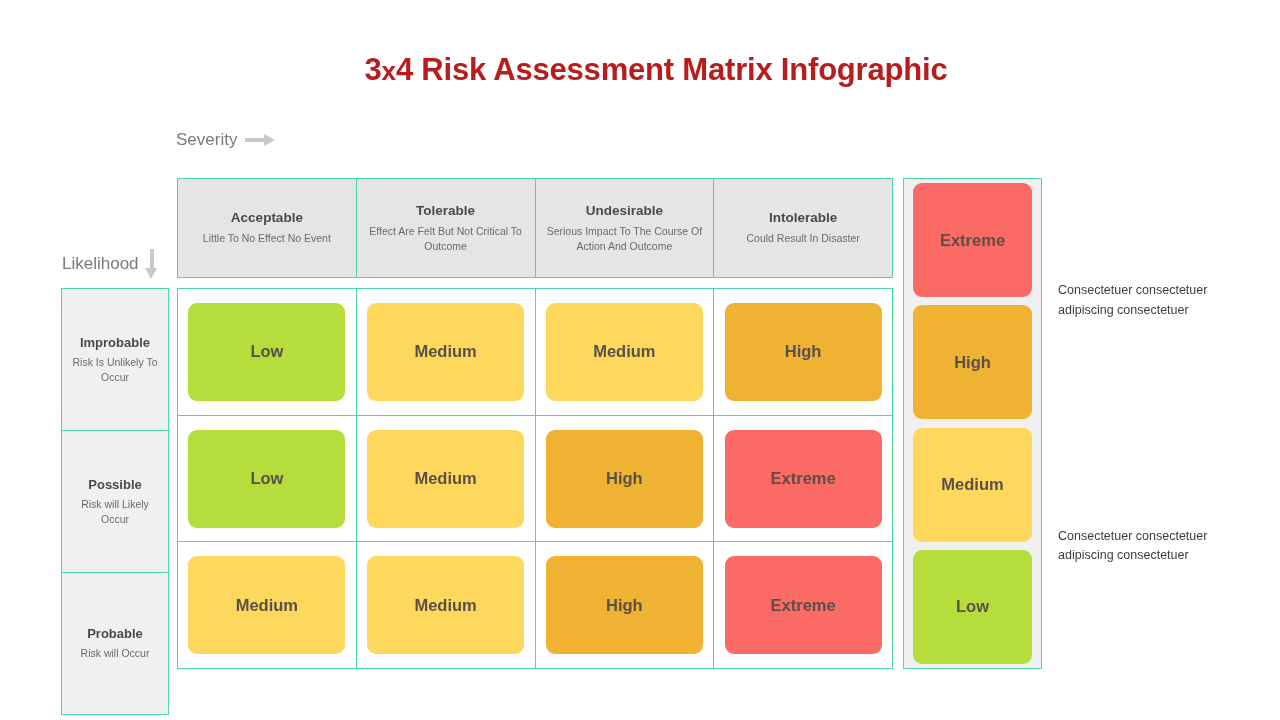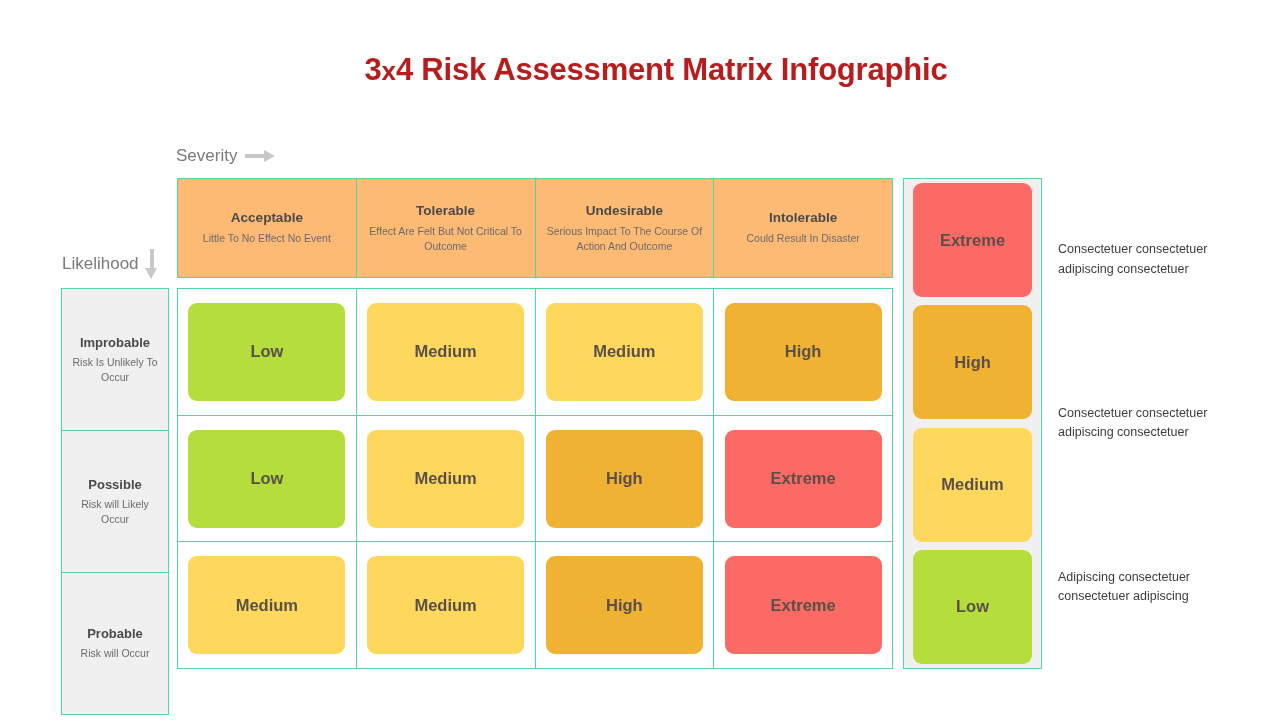--- a/index.html
+++ b/index.html
@@ -18,21 +18,21 @@
     font-size: 31px;
     font-weight: bold;
     color: #b91c1c;
     letter-spacing: -0.2px;
   }
   .title .x { font-size: 26px; }
 
   
   .severity-caption {
     position: absolute;
-    left: 176px; top: 146px;
+    left: 176px; top: 130px;
     display: flex; align-items: center; gap: 8px;
     font-size: 17px; color: #7a7a7a;
   }
   .arrow-right {
     width: 30px; height: 10px; position: relative; display: inline-block;
   }
   .arrow-right::before {
     content: ""; position: absolute; left: 0; top: 3px;
     width: 20px; height: 4px; background: #c8c8c8;
   }
@@ -63,21 +63,21 @@
     border-right: 6px solid transparent;
   }
 
   
   .header-row {
     position: absolute;
     left: 177px; top: 178px;
     width: 716px; height: 100px;
     display: flex;
     border: 1.5px solid #4cd9a0;
-    background: #fdba74;
+    background: #e5e5e5;
   }
   .header-cell {
     flex: 1 1 0;
     border-right: 1.5px solid #4cd9a0;
     display: flex; flex-direction: column;
     align-items: center; justify-content: center;
     padding: 0 8px;
     text-align: center;
   }
   .header-cell:last-child { border-right: none; }
@@ -269,16 +269,15 @@
   <div class="legend-panel">
     <div class="legend-chip" style="background-color: rgb(251, 106, 100);">Extreme</div>
     <div class="legend-chip" style="background-color: rgb(240, 178, 51);">High</div>
     <div class="legend-chip" style="background-color: rgb(253, 216, 93);">Medium</div>
     <div class="legend-chip" style="background-color: rgb(181, 221, 60);">Low</div>
   </div>
 
   <div class="legend-texts">
     <div class="legend-text">Consectetuer consectetuer adipiscing consectetuer</div>
     <div class="legend-text">Consectetuer consectetuer adipiscing consectetuer</div>
-    <div class="legend-text">Adipiscing consectetuer consectetuer adipiscing</div>
   </div>
 
 </div>
 
 </body></html>

